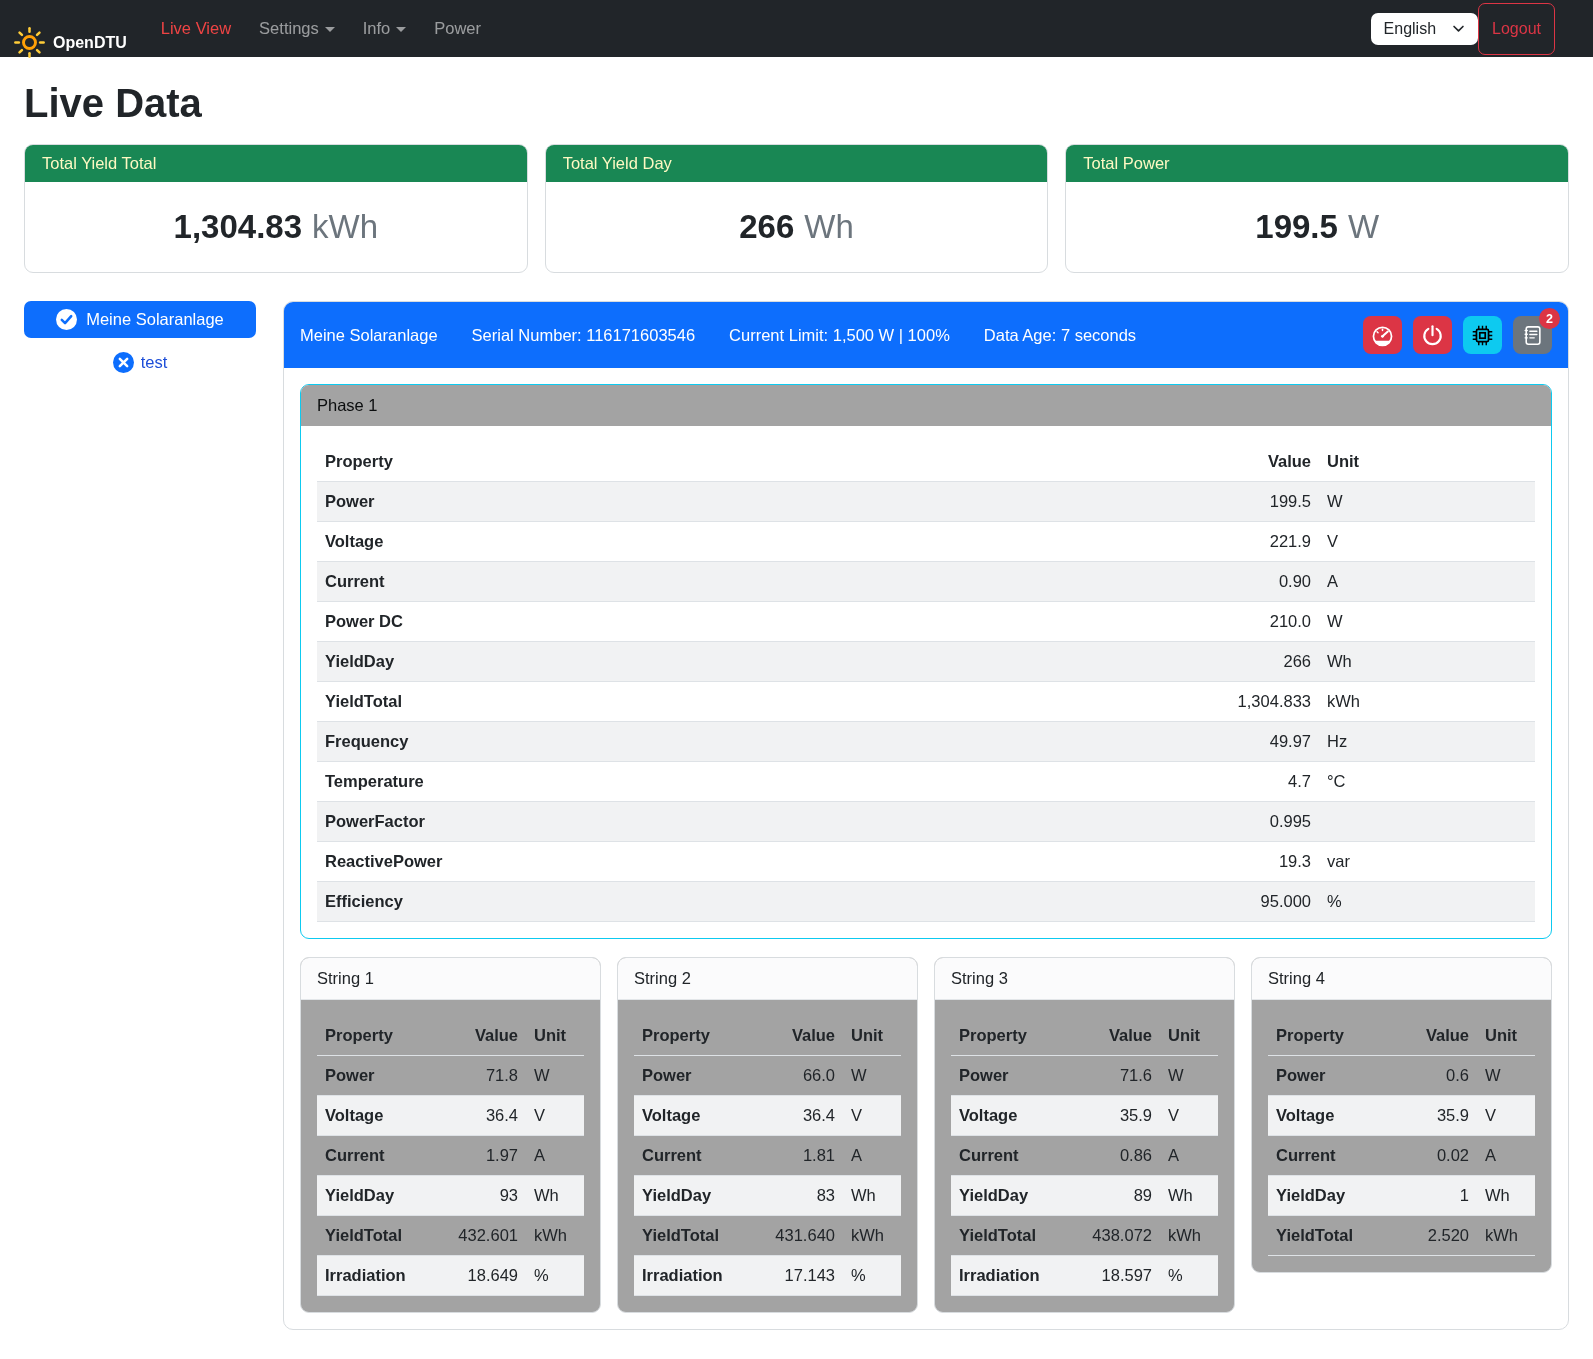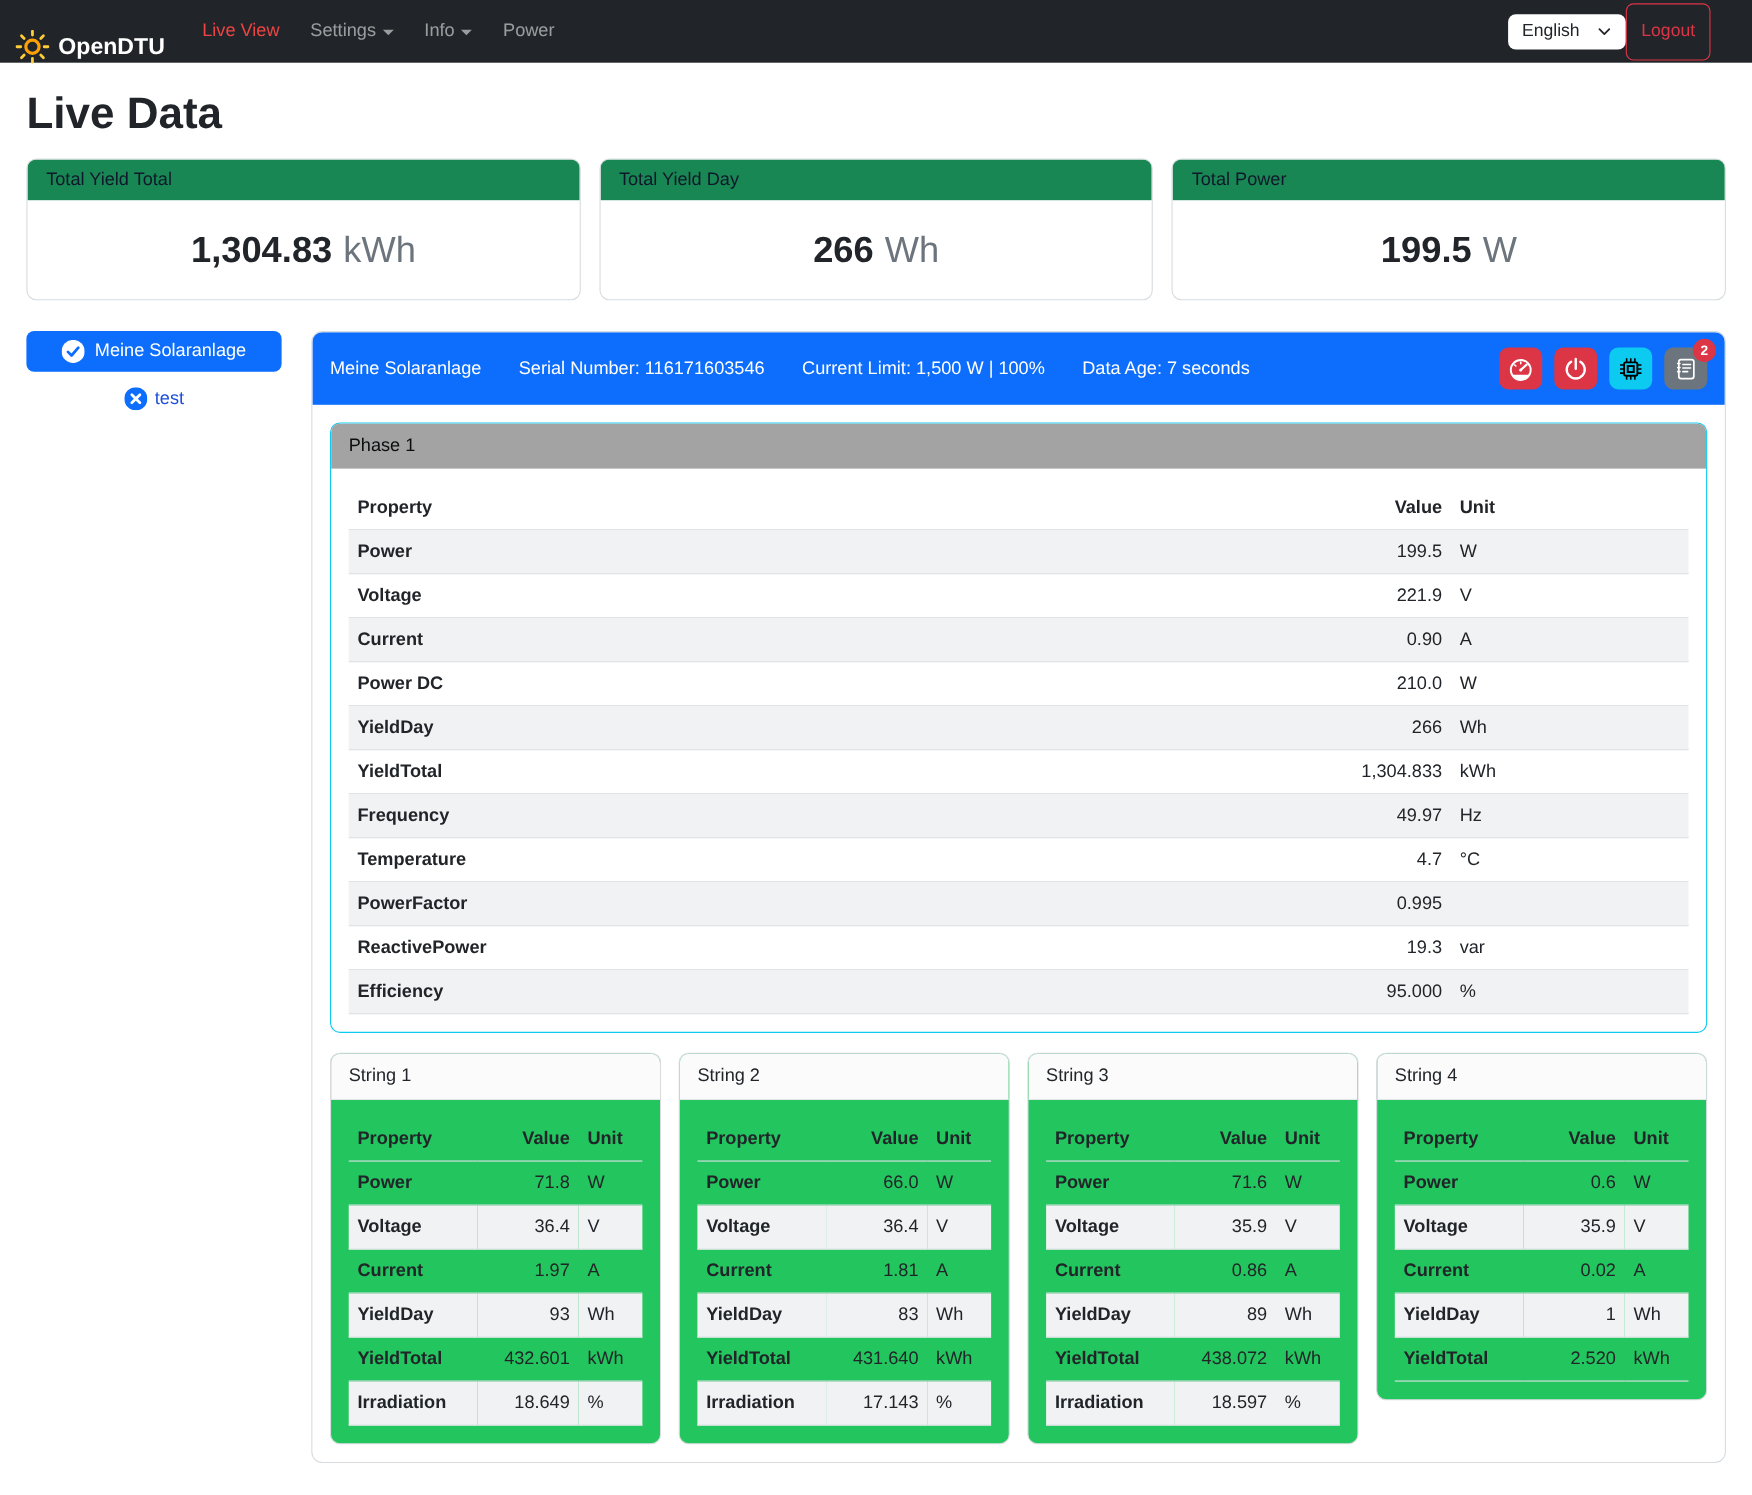--- a/index.html
+++ b/index.html
@@ -1,35 +1,35 @@
 <!DOCTYPE html>
 <html><head>
 <meta charset="utf-8">
 <style>
   * { margin:0; padding:0; box-sizing:border-box; }
   html,body { background:#fff; font-family:"Liberation Sans","DejaVu Sans",sans-serif; color:#212529; }
   .page { width:1593px; min-height:1359px; }
 
   
   .navbar { background:#212529; height:57px; display:flex; align-items:center; padding:0 38px 0 14px; }
-  .brand { display:flex; align-items:center; gap:8px; color:#fff; font-size:21px; font-weight:700; cursor:pointer;margin-top:28px; }
+  .brand { display:flex; align-items:center; gap:8px; color:#fff; font-size:16px; font-weight:700; cursor:pointer;margin-top:28px; }
   .nav-links { display:flex; align-items:center; margin-left:24px; gap:8px; }
   .nav-link { color:rgba(255,255,255,.55); font-size:16.5px; padding:8px 10px; cursor:pointer; display:flex; align-items:center; gap:6px; }
   .nav-link.active { color:#ef4444; }
   .caret { width:0; height:0; border-left:5px solid transparent; border-right:5px solid transparent; border-top:5px solid currentColor; display:inline-block; margin-top:2px; }
   .nav-right { margin-left:auto; display:flex; align-items:center; }
   .lang-select { background:#fff; color:#212529; border-radius:7px; padding:7px 13px; font-size:16px; display:flex; align-items:center; gap:16px; cursor:pointer; }
   .logout-btn { background:transparent; border:1px solid #dc3545; color:#dc3545; border-radius:7px; padding:16px 13px; font-size:16px; cursor:pointer; font-family:inherit; }
 
   
   .container { padding:16px 24px 24px 24px; }
   h1.page-title { font-size:40px; font-weight:600; margin:8px 0 18px 0; }
   .stat-row { display:flex; gap:17px; margin-bottom:28px; }
   .stat-card { flex:1; border:1px solid #d8dcdf; border-radius:9px; background:#fff; overflow:hidden; }
-  .stat-card-header { background:#198754; color:#0f172a; font-size:16.5px; padding:9px 17px; }
+  .stat-card-header { background:#198754; color:#fef9c3; font-size:16.5px; padding:9px 17px; }
   .stat-card-body { padding:26px 16px; text-align:center; }
   .stat-value { font-size:33px; font-weight:600; color:#212529; }
   .stat-unit { font-size:33px; font-weight:400; color:#6c757d; margin-left:10px; }
 
   
   .main-row { display:flex; gap:27px; align-items:flex-start; }
   .sidebar { width:232px; flex:none; }
   .inv-select-btn { width:232px; background:#0d6efd; border:none; color:#fff; font-size:16.5px; border-radius:7px; padding:8px 10px; display:flex; align-items:center; justify-content:center; gap:9px; cursor:pointer; font-family:inherit; }
   .inv-test-link { margin-top:14px; display:flex; align-items:center; justify-content:center; gap:7px; color:#1d4ed8; font-size:16.5px; cursor:pointer; }
 
@@ -45,21 +45,21 @@
   .badge { position:absolute; top:-8px; right:-8px; background:#dc3545; color:#fff; width:21px; height:21px; border-radius:50%; font-size:12.5px; font-weight:700; display:flex; align-items:center; justify-content:center; }
   .inverter-body { padding:16px; }
 
   
   .phase-card { border:1px solid #0dcaf0; border-radius:9px; overflow:hidden; margin-bottom:18px; }
   .phase-card-header { background:#a3a3a3; color:#0b0d0e; font-size:16.5px; padding:11px 16px; }
   .phase-card-body { padding:16px; }
 
   
   .strings-row { display:flex; gap:16px; align-items:flex-start; }
-  .string-card { flex:1; border:1px solid #d8dcdf; border-radius:9px; background:#22c55e; overflow:hidden; }
+  .string-card { flex:1; border:1px solid #d8dcdf; border-radius:9px; background:#a3a3a3; overflow:hidden; }
   .string-card .card-header { background:#fbfbfc; border-bottom:1px solid #e3e6e9; padding:11px 16px; font-size:16.5px; color:#212529; }
   .string-card .card-body { padding:16px; }
 
   
   table.data-table { width:100%; border-collapse:collapse; font-size:16.5px; }
   .data-table th, .data-table td { padding:10px 8px; border-bottom:1px solid #dee2e6; text-align:left; vertical-align:middle; }
   .data-table thead th { font-weight:700; }
   .data-table th.col-val, .data-table td.cell-val { text-align:right; }
   .data-table tbody th { font-weight:700; }
   .phase-table .col-val { width:150px; }

